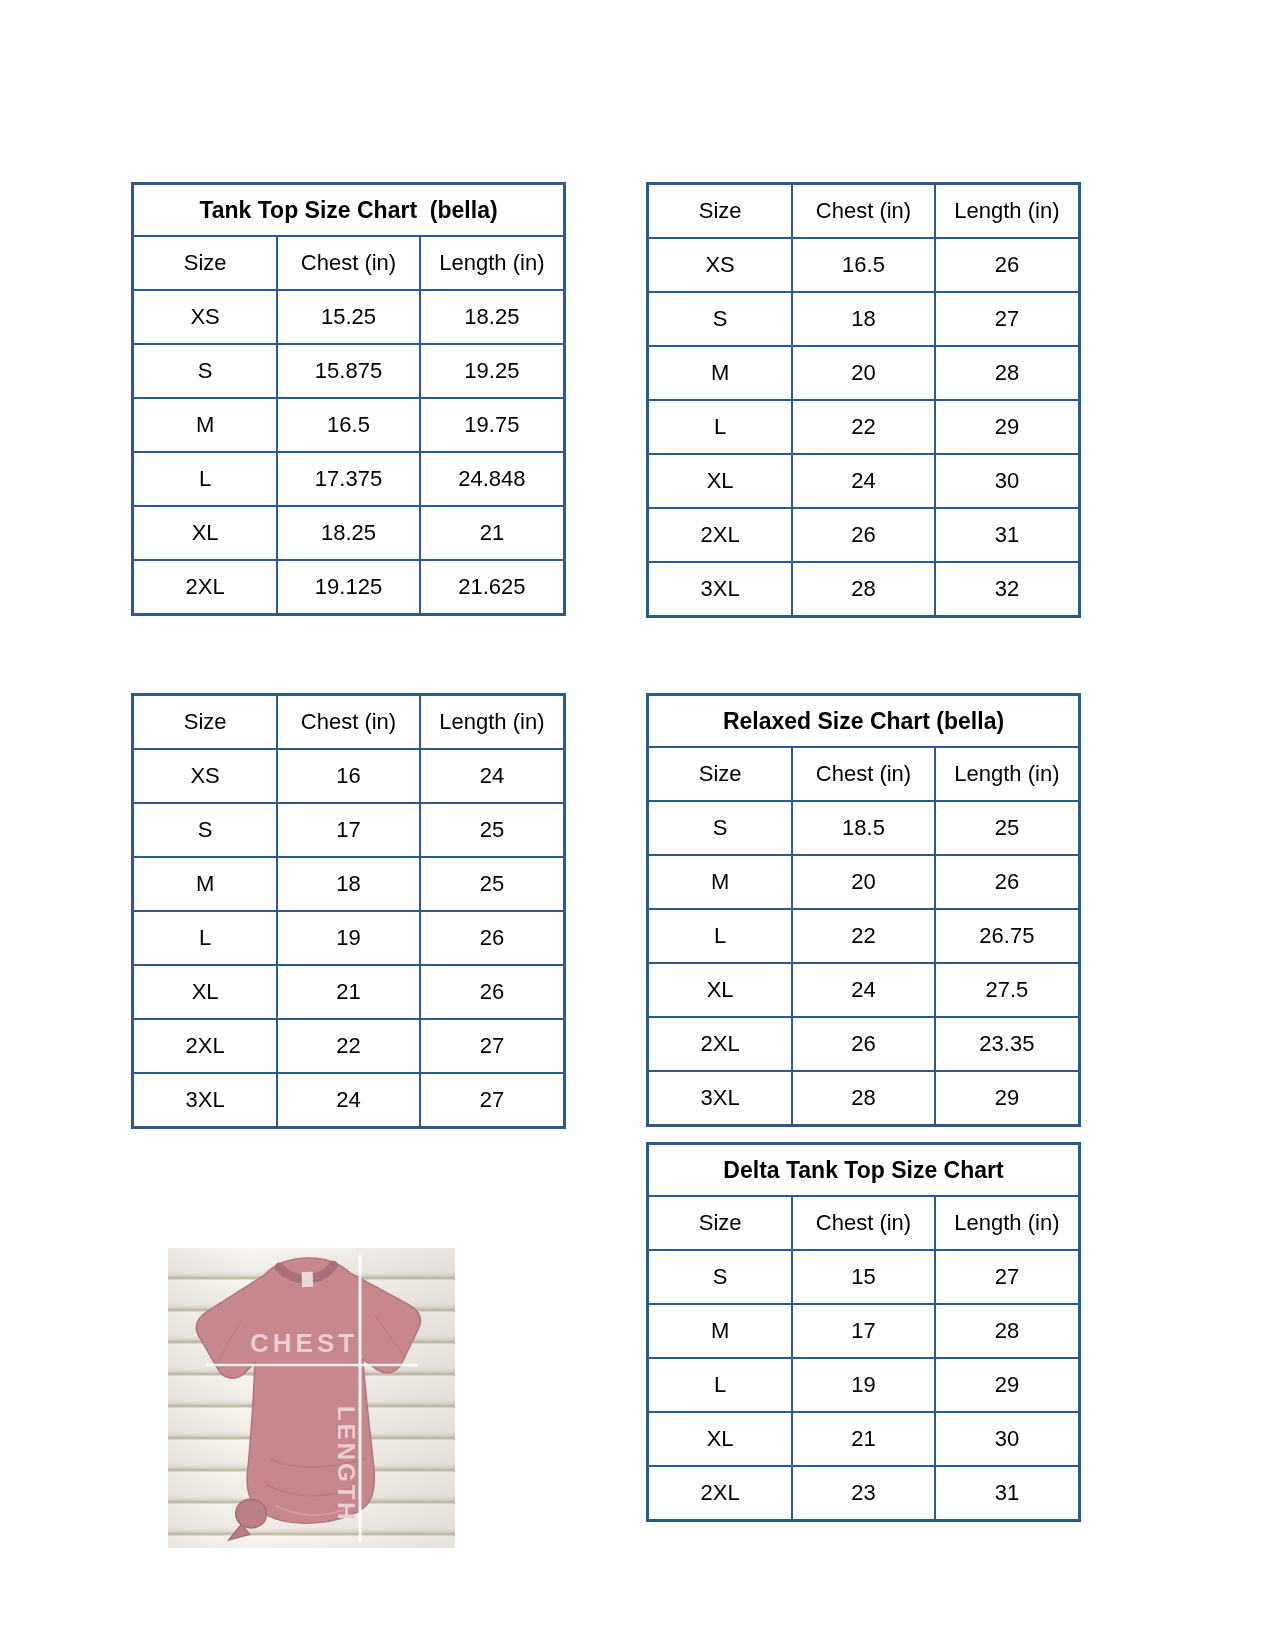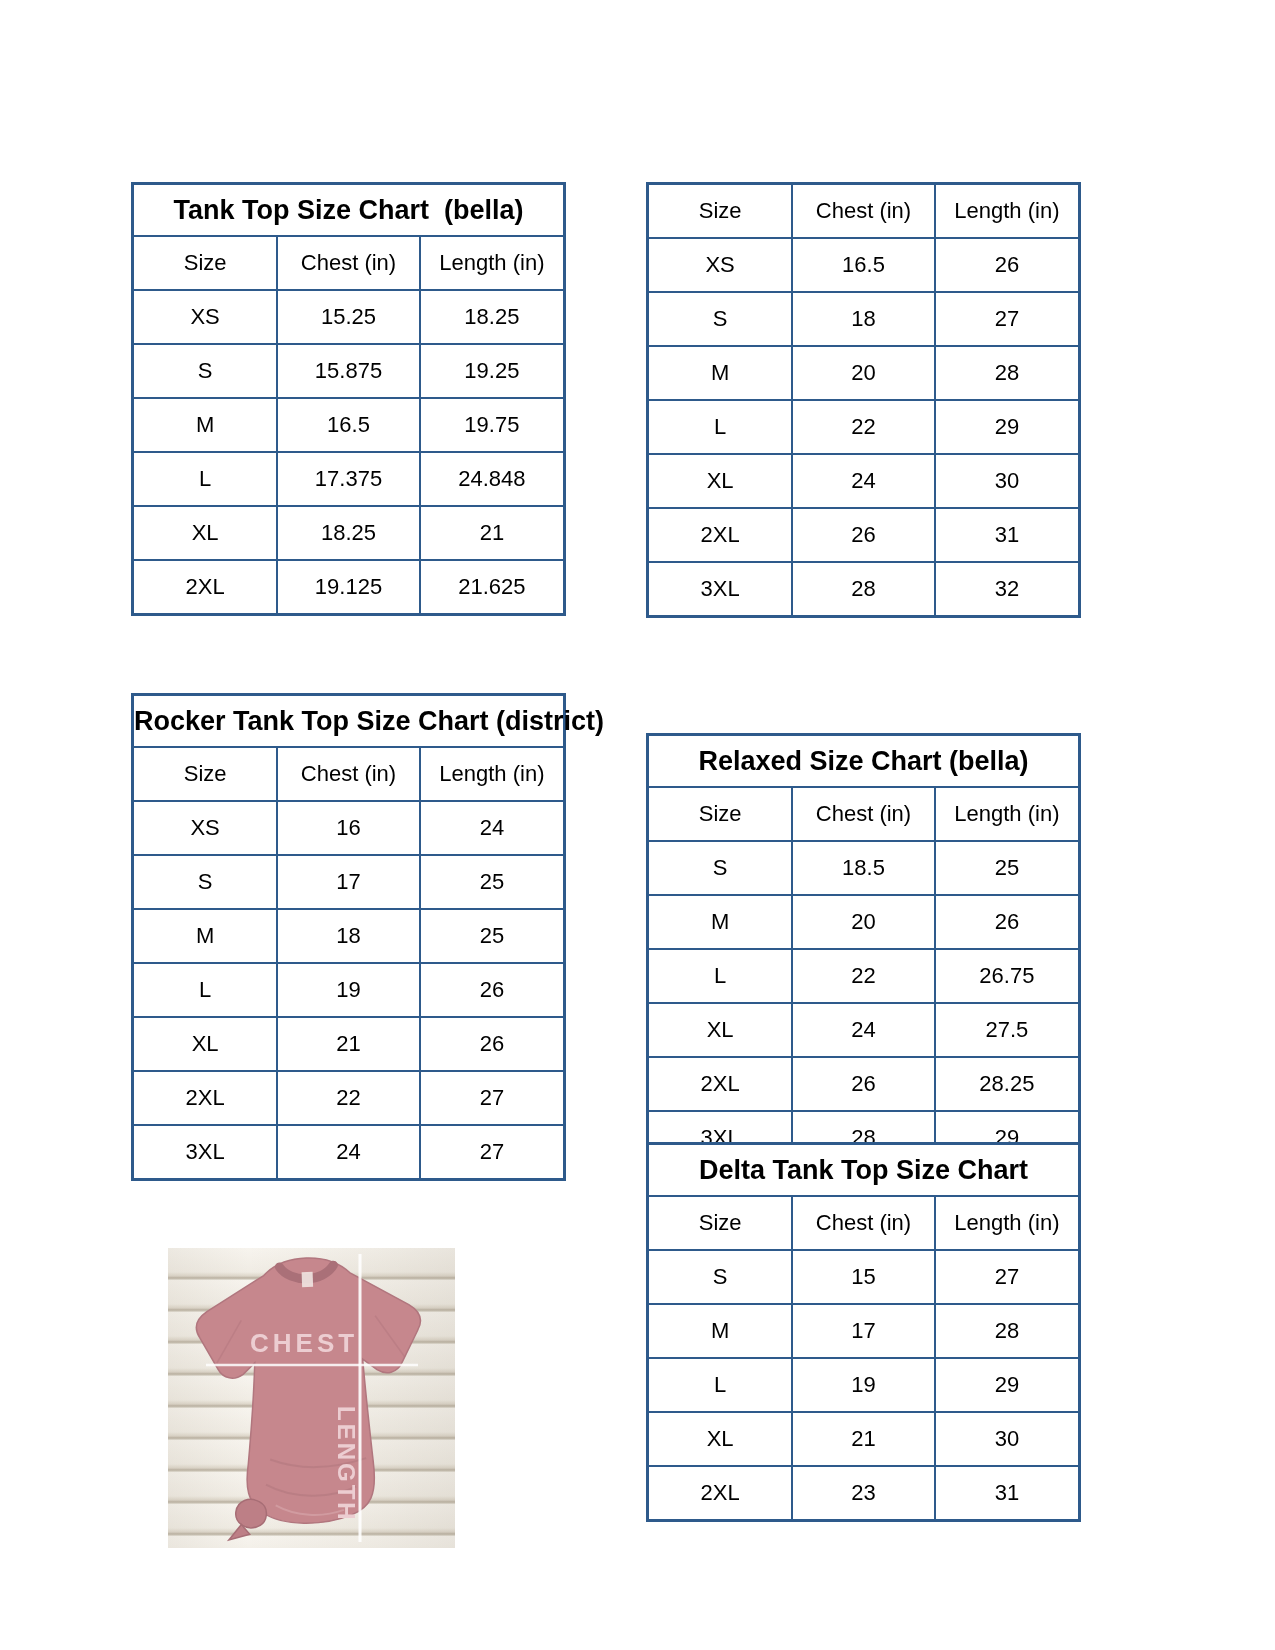--- a/index.html
+++ b/index.html
@@ -23,21 +23,21 @@
     border:2px solid #2e5a8b;
     text-align:center;
     vertical-align:middle;
     font-size:22px;
     font-weight:400;
     padding:0;
     color:#000;
   }
   .size-table .title-row th{
     font-weight:700;
-    font-size:27px;
+    font-size:23px;
     height:50px;
     white-space:pre;
   }
   .size-table .header-row th{height:52px;}
   .size-table td{height:52px;}
 
   
   .photo{
     position:absolute;
     left:168px;top:1248px;
@@ -158,23 +158,20 @@
       </tbody>
   </table>
 
   <table class="size-table" style="left:131px;top:693px;">
     <colgroup>
         <col style="width:33.5%">
         <col style="width:33%">
         <col style="width:33.5%">
       </colgroup>
     <thead>
-      <tr class="title-row">
-        <th colspan="3">Rocker Tank Top Size Chart (district)</th>
-      </tr>
       <tr class="header-row">
         <th>Size</th>
         <th>Chest (in)</th>
         <th>Length (in)</th>
       </tr>
     </thead>
     <tbody>
         <tr>
           <td>XS</td>
           <td>16</td>
@@ -206,21 +203,21 @@
           <td>27</td>
         </tr>
         <tr>
           <td>3XL</td>
           <td>24</td>
           <td>27</td>
         </tr>
       </tbody>
   </table>
 
-  <table class="size-table" style="left:646px;top:693px;margin-top:40px;">
+  <table class="size-table" style="left:646px;top:693px;">
     <colgroup>
         <col style="width:33.5%">
         <col style="width:33%">
         <col style="width:33.5%">
       </colgroup>
     <thead>
       <tr class="title-row">
         <th colspan="3">Relaxed Size Chart (bella)</th>
       </tr>
       <tr class="header-row">
@@ -246,21 +243,21 @@
           <td>26.75</td>
         </tr>
         <tr>
           <td>XL</td>
           <td>24</td>
           <td>27.5</td>
         </tr>
         <tr>
           <td>2XL</td>
           <td>26</td>
-          <td>28.25</td>
+          <td>23.35</td>
         </tr>
         <tr>
           <td>3XL</td>
           <td>28</td>
           <td>29</td>
         </tr>
       </tbody>
   </table>
 
   <table class="size-table" style="left:646px;top:1142px;">

